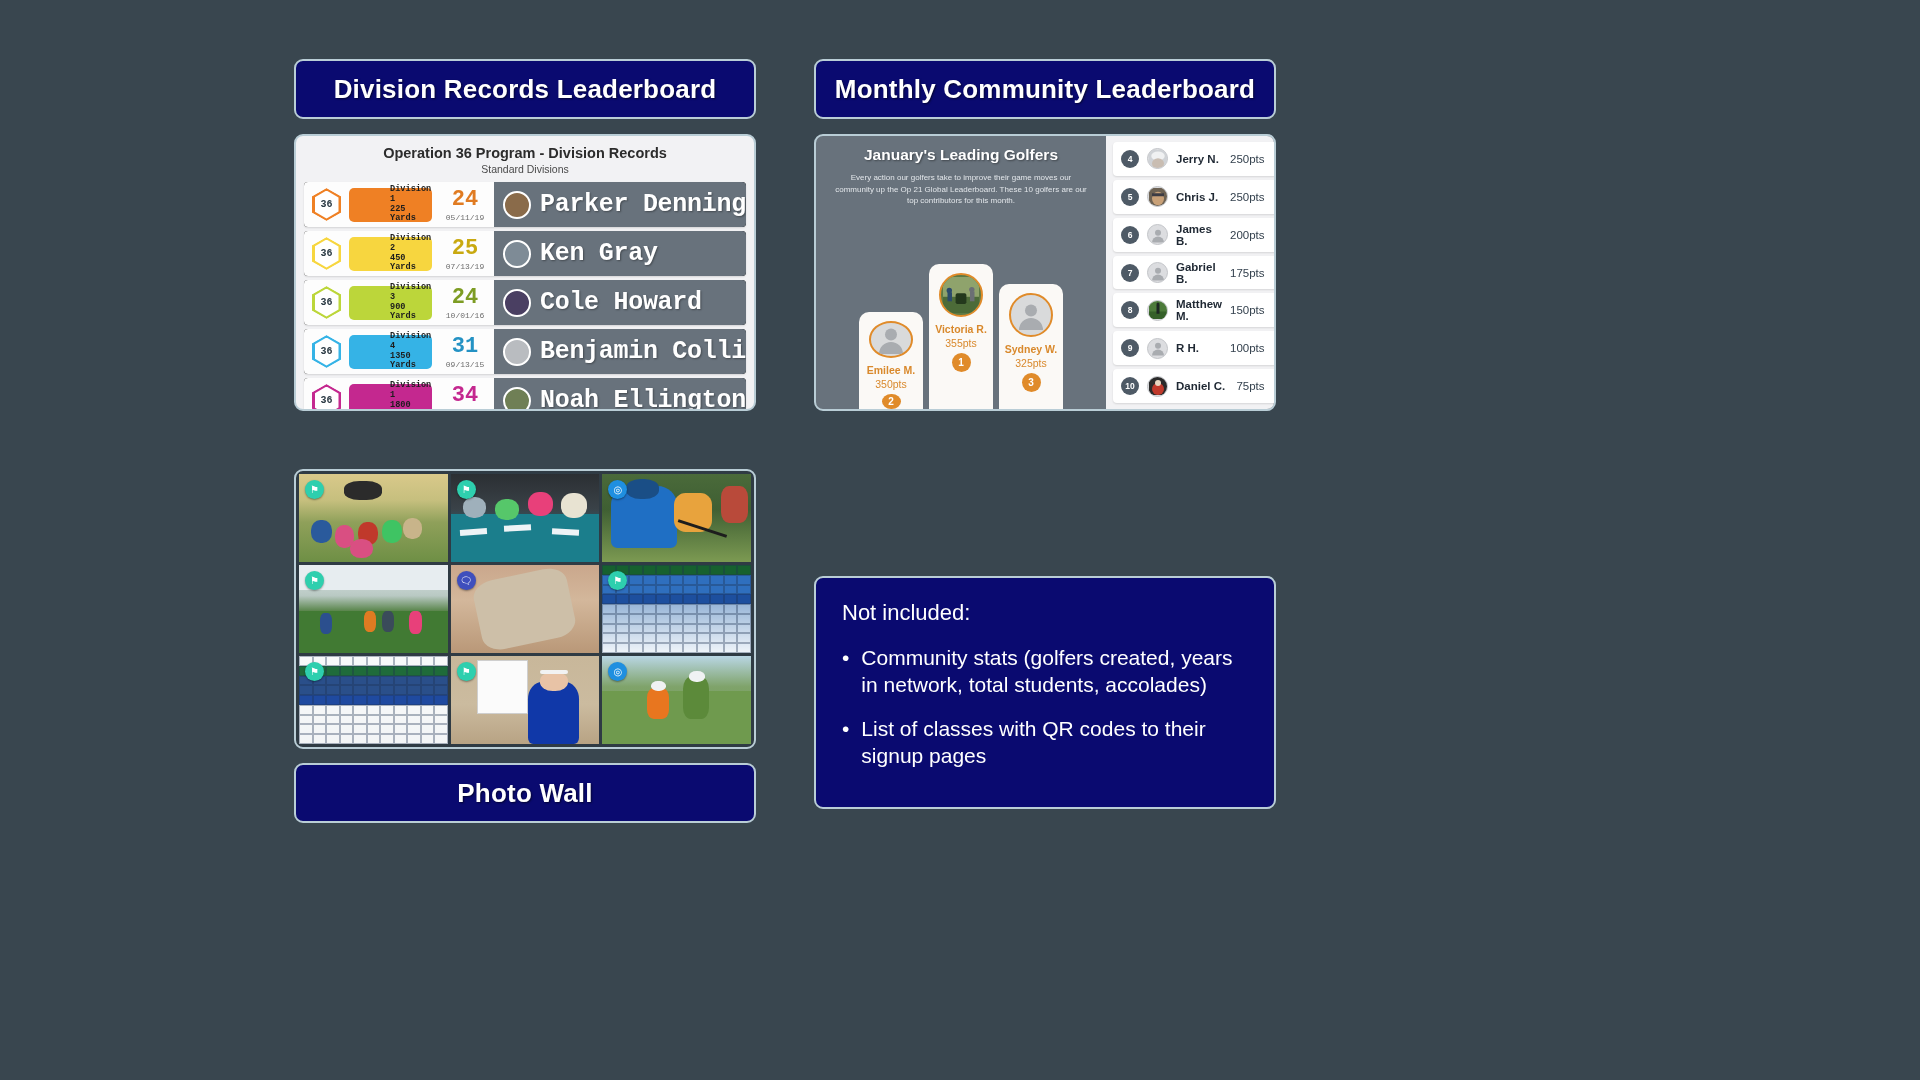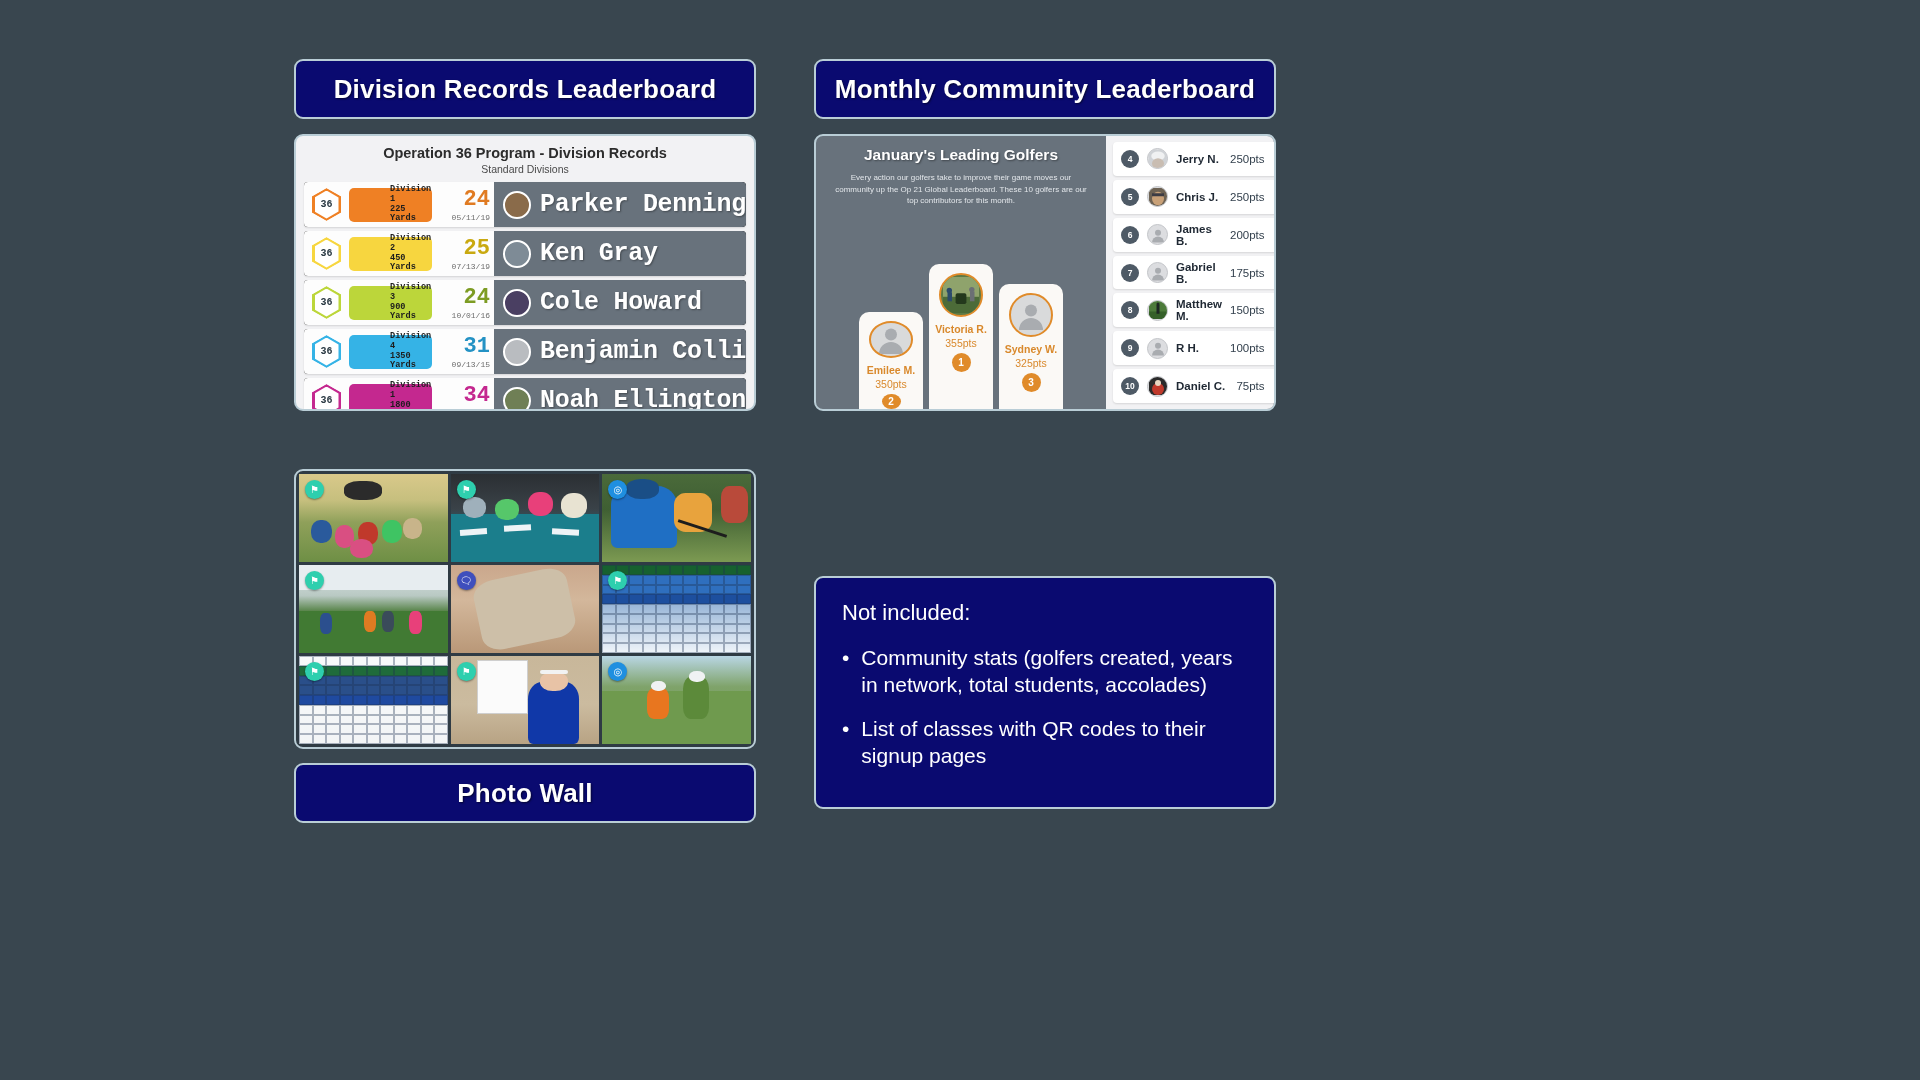--- a/index.html
+++ b/index.html
@@ -76,21 +76,21 @@
     width: 83px; height: 34px; flex: none;
     border-radius: 5px;
     display: flex; flex-direction: column;
     align-items: flex-start; justify-content: center;
     color: #1d1d1d; line-height: 1.15;
     font-size: 8.6px; font-weight: bold; padding-left: 41px;
   }
   .dr-score-wrap {
     width: 50px; flex: none;
     display: flex; flex-direction: column;
-    align-items: flex-end; justify-content: center;
+    align-items: center; justify-content: center;
     padding-top: 2px;
   }
   .dr-score { font-size: 22px; font-weight: bold; line-height: 1; }
   .dr-date { font-size: 8px; color: #6d6d6d; margin-top: 2px; }
   .dr-right {
     flex: 1; display: flex; align-items: center; gap: 9px;
     background: #68727c; padding-left: 9px;
   }
   .dr-avatar {
     width: 28px; height: 28px; border-radius: 50%;

